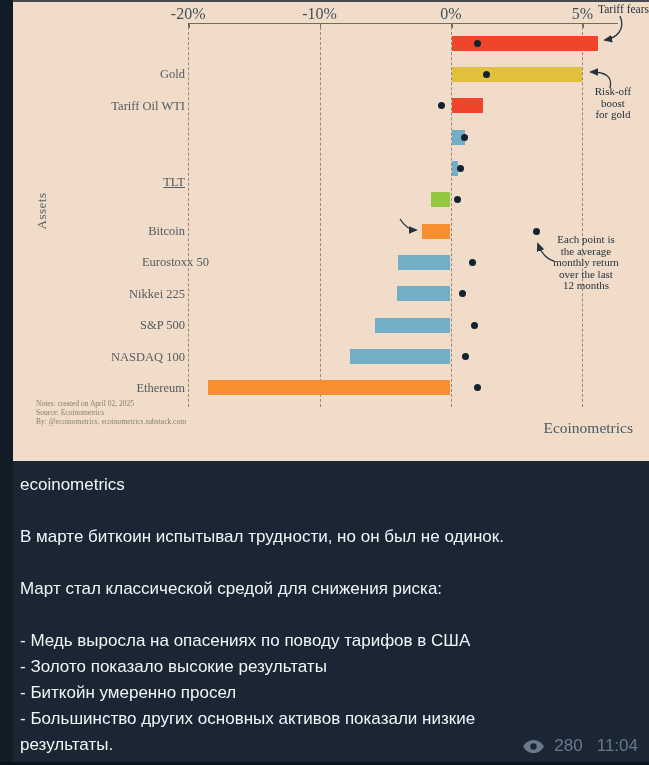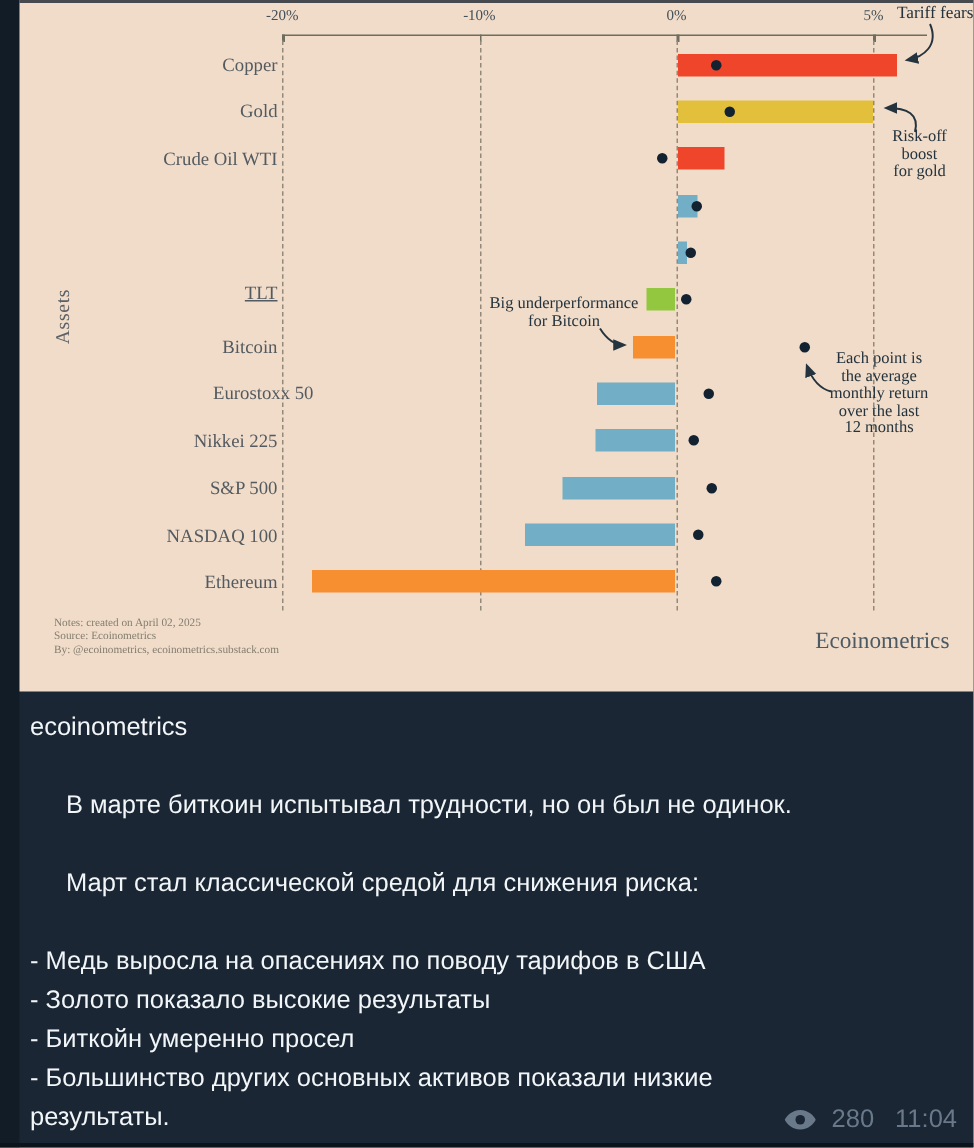--- a/index.html
+++ b/index.html
@@ -10,44 +10,44 @@
   .left-strip { position:absolute; left:0; top:0; width:13px; height:765px; background:#121c26; }
   .bottom-strip { position:absolute; left:0; bottom:0; width:649px; height:3px; background:#0b131b; }
 
   
   .chart { position:absolute; left:13px; top:0; width:636px; height:461px; background:#f0dcc9;
            font-family:"Liberation Serif","DejaVu Serif",serif; }
   .chart .topline { position:absolute; left:0; top:0; width:636px; height:2px; background:#1b2531; opacity:.8; }
   .axis-line { position:absolute; left:175px; top:23px; width:430px; height:0; border-top:1.5px solid #6f6d5f; }
   .gridline  { position:absolute; top:27px; height:380px; width:0; border-left:1.5px dashed #93897a; z-index:1; }
   .tickmark  { position:absolute; top:23px; height:5px; width:1.5px; background:#6f6d5f; }
-  .x-tick    { position:absolute; top:5px; width:60px; text-align:center; font-size:10px; color:#43505a; }
+  .x-tick    { position:absolute; top:5px; width:60px; text-align:center; font-size:16px; color:#43505a; }
   .asset-label { position:absolute; left:0; width:172px; height:16px; line-height:16px; text-align:right;
                  font-size:12.5px; color:#535a60; z-index:2; }
   .bar { position:absolute; height:15px; z-index:2; }
   .dot { position:absolute; width:7px; height:7px; border-radius:50%; background:#132230; z-index:4; }
   .ann { position:absolute; color:#24333d; font-size:11px; line-height:11.5px; white-space:pre-line;
          text-align:center; z-index:5; }
   .ann-tariff { left:585px; top:4px; width:60px; font-size:11.5px; white-space:nowrap; text-align:left; }
   .ann-risk   { left:564px; top:86px; width:72px; }
   .ann-btc    { left:310px; top:197px; width:106px; }
   .ann-each   { left:527px; top:234px; width:92px; }
   .arrows { position:absolute; left:0; top:0; z-index:5; pointer-events:none; }
   .ap { fill:none; stroke:#24333d; stroke-width:1.3; }
   .ylabel { position:absolute; left:29px; top:211px; transform:translate(-50%,-50%) rotate(-90deg);
             font-size:13px; color:#5a6066; letter-spacing:.5px; white-space:nowrap; }
-  .notes { position:absolute; left:23px; top:411px; font-size:7.5px; line-height:8.8px;
+  .notes { position:absolute; left:23px; top:400px; font-size:7.5px; line-height:8.8px;
            color:#857e6f; white-space:pre-line; }
   .wordmark { position:absolute; right:16px; top:419px; font-size:15.5px; color:#4c5a64; }
 
   
   .msg { position:absolute; left:13px; top:461px; width:636px; height:304px; color:#f2f6f9; }
   .msg-text { position:absolute; left:7px; top:11px; width:612px; font-size:17px; line-height:26px; }
   .sender { margin-bottom:26px; }
-  .para   { margin-bottom:26px;margin-left:24px; }
+  .para   { margin-bottom:26px; }
   .bullets div { white-space:pre-line; }
   .meta { position:absolute; right:11px; top:275px; display:flex; align-items:center; gap:9px;
           color:#69798a; font-size:17px; }
   .meta .time { margin-left:5px; }
 </style>
 </head>
 <body>
 
 <div class="left-strip"></div>
 
@@ -55,22 +55,20 @@
   <div class="topline"></div>
   <div class="axis-line"></div>
   <div id="plot"></div>
 
   <div class="ylabel">Assets</div>
 
   <div class="ann ann-tariff">Tariff fears</div>
   <div class="ann ann-risk">Risk-off
 boost
 for gold</div>
-  <div class="ann ann-btc">Big underperformance
-for Bitcoin</div>
   <div class="ann ann-each">Each point is
 the average
 monthly return
 over the last
 12 months</div>
 
   <svg class="arrows" width="636" height="461">
     <defs>
       <marker id="ah" markerWidth="8" markerHeight="8" refX="5.5" refY="3" orient="auto">
         <path d="M0,0 L7,3 L0,6 Z" fill="#24333d"></path>
@@ -91,34 +89,33 @@
     <div class="x-tick" style="left: 145.2px;">-20%</div>
     <div class="gridline" style="left: 306.6px;"></div>
     <div class="tickmark" style="left: 306.6px;"></div>
     <div class="x-tick" style="left: 276.6px;">-10%</div>
     <div class="gridline" style="left: 438px;"></div>
     <div class="tickmark" style="left: 438px;"></div>
     <div class="x-tick" style="left: 408px;">0%</div>
     <div class="gridline" style="left: 569.4px;"></div>
     <div class="tickmark" style="left: 569.4px;"></div>
     <div class="x-tick" style="left: 539.4px;">5%</div>
-    <div class="asset-label" style="top: 35px;">Copper</div>
     <div class="bar" style="left: 439px; width: 146.168px; top: 35.5px; background: rgb(238, 69, 43);"></div>
     <div class="dot" style="left: 460.78px; top: 39.5px; background: rgb(19, 34, 48);"></div>
     <div class="asset-label" style="top: 66.35px;">Gold</div>
     <div class="bar" style="left: 439px; width: 130.4px; top: 66.85px; background: rgb(226, 192, 60);"></div>
     <div class="dot" style="left: 469.978px; top: 70.85px; background: rgb(19, 34, 48);"></div>
-    <div class="asset-label" style="top: 97.7px;">Crude Oil WTI</div>
+    <div class="asset-label" style="top: 97.7px;">Tariff Oil WTI</div>
     <div class="bar" style="left: 439px; width: 30.536px; top: 98.2px; background: rgb(238, 69, 43);"></div>
     <div class="dot" style="left: 425.302px; top: 102.2px; background: rgb(19, 34, 48);"></div>
     <div class="bar" style="left: 439px; width: 13.454px; top: 129.55px; background: rgb(114, 174, 197);"></div>
     <div class="dot" style="left: 447.64px; top: 133.55px; background: rgb(19, 34, 48);"></div>
     <div class="bar" style="left: 439px; width: 5.57px; top: 160.9px; background: rgb(114, 174, 197);"></div>
     <div class="dot" style="left: 443.698px; top: 164.9px; background: rgb(19, 34, 48);"></div>
-    <div class="asset-label" style="top: 187px; text-decoration: underline;">TLT</div>
+    <div class="asset-label" style="top: 174px; text-decoration: underline;">TLT</div>
     <div class="bar" style="left: 418.29px; width: 18.71px; top: 192.25px; background: rgb(147, 199, 63);"></div>
     <div class="dot" style="left: 441.07px; top: 196.25px; background: rgb(19, 34, 48);"></div>
     <div class="asset-label" style="top: 223.1px;">Bitcoin</div>
     <div class="bar" style="left: 409.092px; width: 27.908px; top: 223.6px; background: rgb(247, 142, 48);"></div>
     <div class="dot" style="left: 519.91px; top: 227.6px; background: rgb(19, 34, 48);"></div>
     <div class="asset-label" style="top: 254.45px; margin-left: 24px;">Eurostoxx 50</div>
     <div class="bar" style="left: 385.44px; width: 51.56px; top: 254.95px; background: rgb(114, 174, 197);"></div>
     <div class="dot" style="left: 455.524px; top: 258.95px; background: rgb(19, 34, 48);"></div>
     <div class="asset-label" style="top: 285.8px;">Nikkei 225</div>
     <div class="bar" style="left: 384.126px; width: 52.874px; top: 286.3px; background: rgb(114, 174, 197);"></div>

